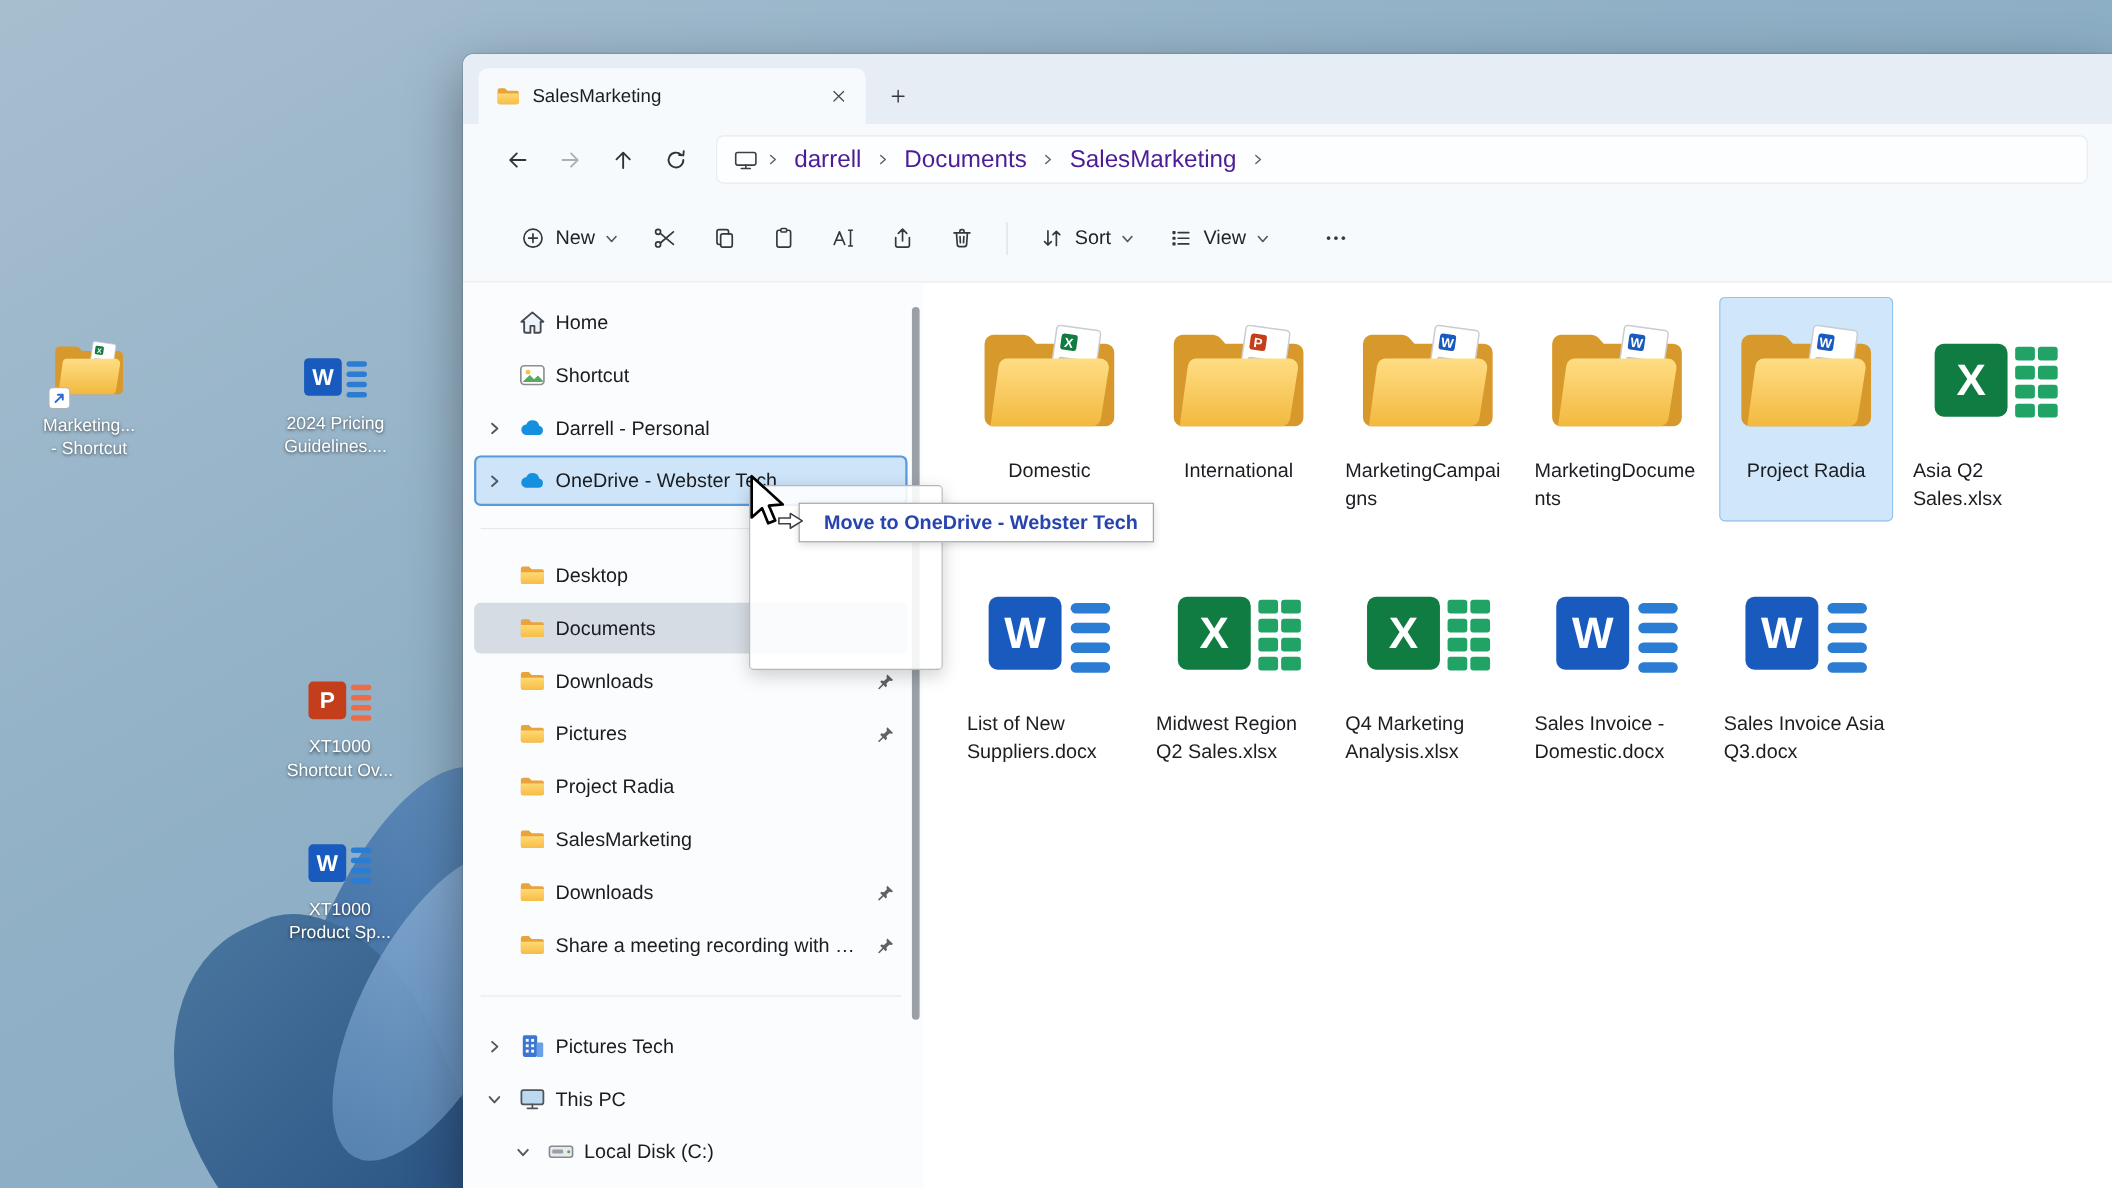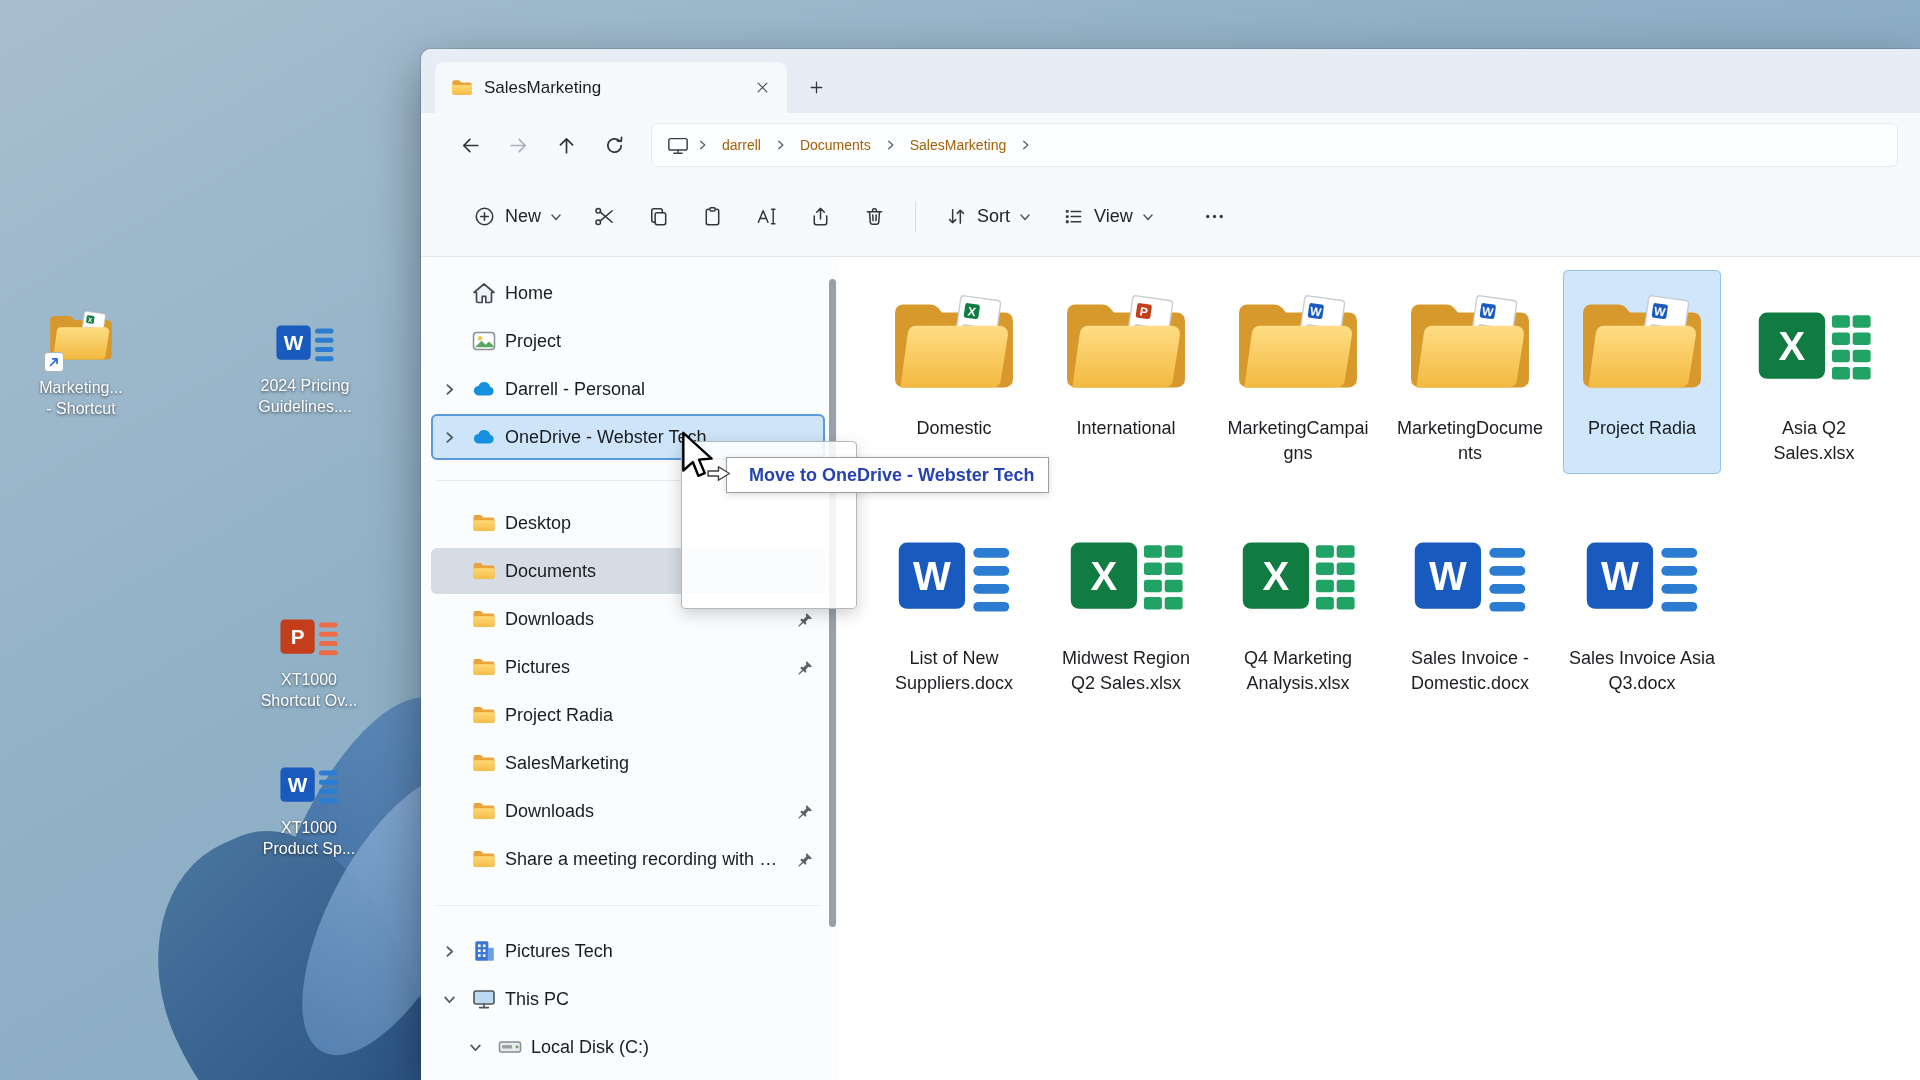--- a/index.html
+++ b/index.html
@@ -50,21 +50,21 @@
     display:flex; align-items:center; gap:11px; padding:0 10px 0 16px; font-size:17px; color:#1b1d21; }
   .tab .tab-title { flex:1; white-space:nowrap; overflow:hidden; }
   .tab .tab-close { width:30px; height:30px; border-radius:5px; display:flex; align-items:center; justify-content:center; }
   .newtab { width:38px; height:38px; margin:0 0 7px 10px; border-radius:6px;
     display:flex; align-items:center; justify-content:center; }
 
   .addressbar { height:64px; background:#f7fafd; display:flex; align-items:center; padding:0 22px 0 26px; gap:2px; flex:none; }
   .navbtn { width:46px; height:42px; border-radius:6px; display:flex; align-items:center; justify-content:center; }
   .addrbox { flex:1; height:44px; margin-left:12px; background:#fdfeff; border:1px solid #e6eaef;
     border-radius:7px; display:flex; align-items:center; padding:0 12px; gap:2px; }
-  .crumb { padding:5px 9px; border-radius:5px; font-size:14px; color:#a16207; white-space:nowrap; }
+  .crumb { padding:5px 9px; border-radius:5px; font-size:22px; color:#4c1d95; white-space:nowrap; }
   .bc-sep { display:flex; align-items:center; padding:0 3px; }
   .crumb-host { display:contents; }
 
   .toolbar { height:80px; background:#f7fafd; border-bottom:1px solid #e2e5e9;
     display:flex; align-items:center; padding:0 24px 0 40px; gap:7px; flex:none; }
   .tbtn { display:flex; align-items:center; gap:9px; padding:11px 12px; border-radius:6px;
     font-size:18px; color:#212428; white-space:nowrap;text-align:right; }
   .tdivider { width:1px; height:30px; background:#d8dbdf; margin:0 10px; }
   .ti { width:23px; height:23px; display:block; }
   .more-btn { margin-left:18px; }
@@ -91,21 +91,21 @@
     background:#9aa0a6; border-radius:4px; }
 
   .content { flex:1; padding:13px 0 0 36px; overflow:hidden; }
   .grid { display:grid; grid-template-columns:repeat(6,158px); gap:26px 14px; }
   .tile { width:158px; padding:10px 4px 8px; border-radius:5px;
     display:flex; flex-direction:column; align-items:center; gap:4px; }
   .tile.selected { background:#cfe6fb; outline:1px solid #93c3ec; outline-offset:-1px; }
   .ticon { height:132px; display:flex; align-items:center; justify-content:center; }
   .ticon .svg-folder { width:134px; height:auto; }
   .ticon .svg-file { width:116px; height:auto; }
-  .tlbl { font-size:18px; line-height:25px; color:#1b1d21; text-align:center;
+  .tlbl { font-size:18px; line-height:25px; color:#1b1d21; 
     max-width:150px; overflow-wrap:anywhere; }
 
   
   .ghost { position:absolute; left:681px; top:441px; width:176px; height:168px; z-index:40;
     background:rgba(255,255,255,.88); border:1px solid #b4b7bb; border-radius:4px;
     box-shadow:0 5px 16px rgba(0,0,0,.18); }
   .dragtip { position:absolute; left:726px; top:457px; height:36px; z-index:45;
     background:#fff; border:1px solid #9b9ea3; display:flex; align-items:center;
     padding:0 14px 0 22px; font-size:18px; color:#2743ae; white-space:nowrap;
     box-shadow:0 2px 7px rgba(0,0,0,.14);font-weight:bold; }
@@ -395,21 +395,21 @@
 
   <div class="srow">
     <span class="chev"></span>
     <span class="sicon">
   <svg viewBox="0 0 24 20">
     <rect x="1.5" y="1.5" width="21" height="17" rx="3" fill="#fff" stroke="#8a8f96" stroke-width="1.5"></rect>
     <circle cx="8" cy="7.3" r="2.2" fill="#f6c445"></circle>
     <path d="M3,16.3 L9.6,9.8 l4,4 3.4,-3.4 4.4,4.4 v1.5 z" fill="#58a862"></path>
   </svg>
 </span>
-    <span class="lbl">Project</span>
+    <span class="lbl">Shortcut</span>
 
   </div>
 
   <div class="srow">
     <span class="chev">
   <svg width="13" height="13" viewBox="0 0 12 12">
     <path d="M4,2 L8.5,6 L4,10" fill="none" stroke="#54575c" stroke-width="1.6" stroke-linecap="round" stroke-linejoin="round"></path>
   </svg>
 </span>
     <span class="sicon">

